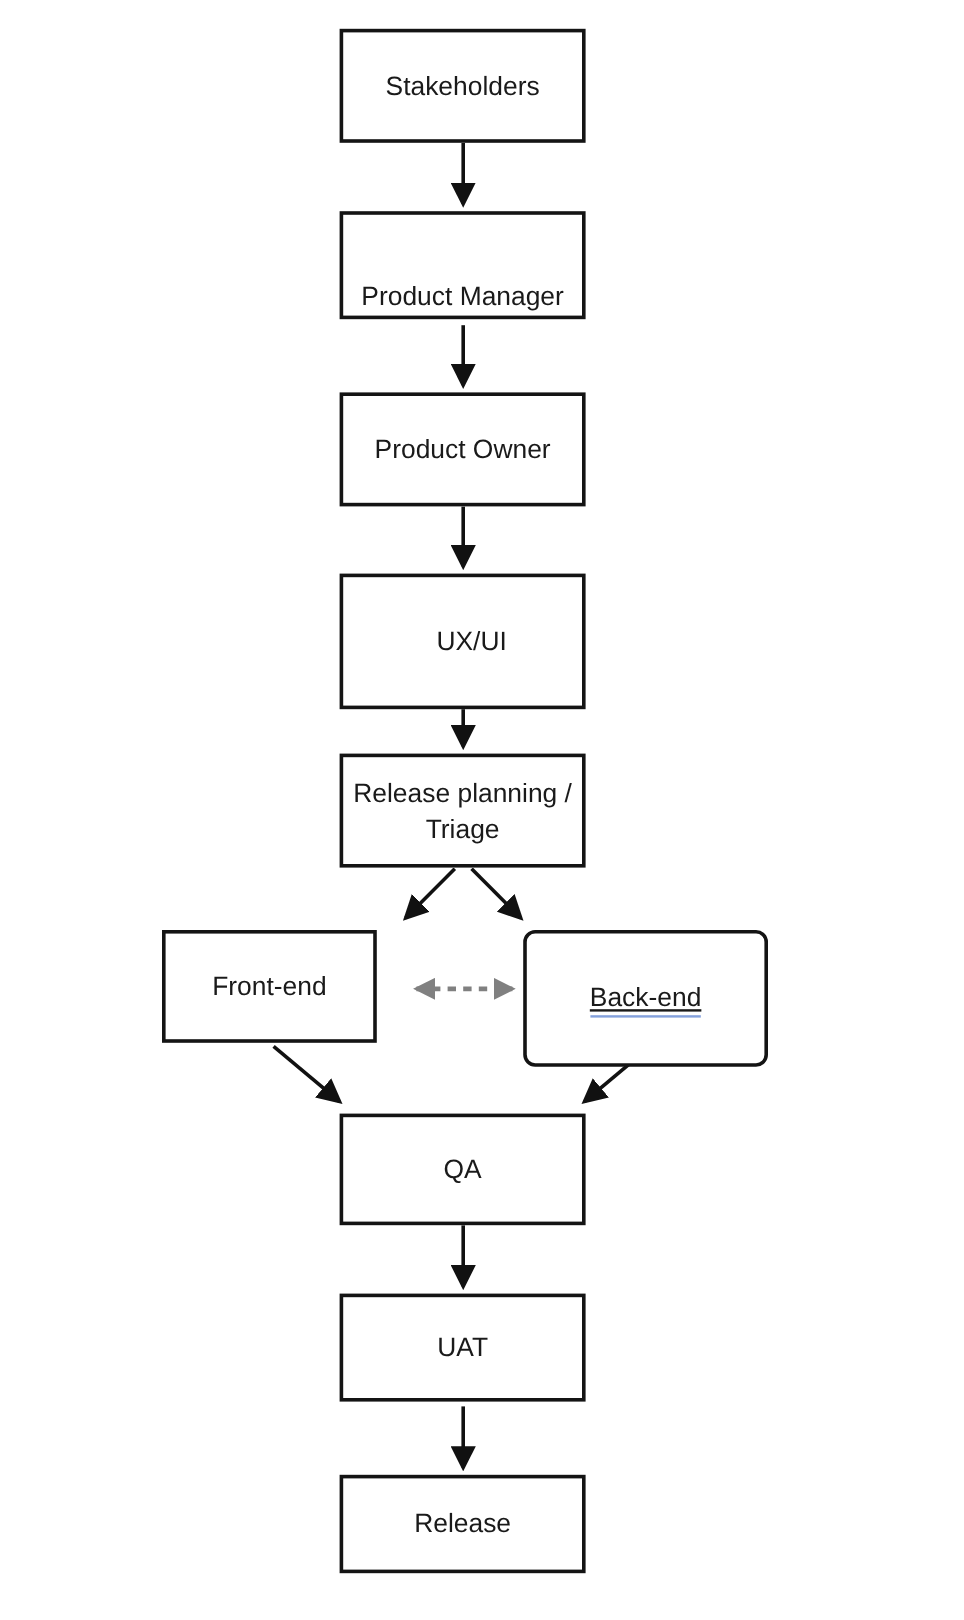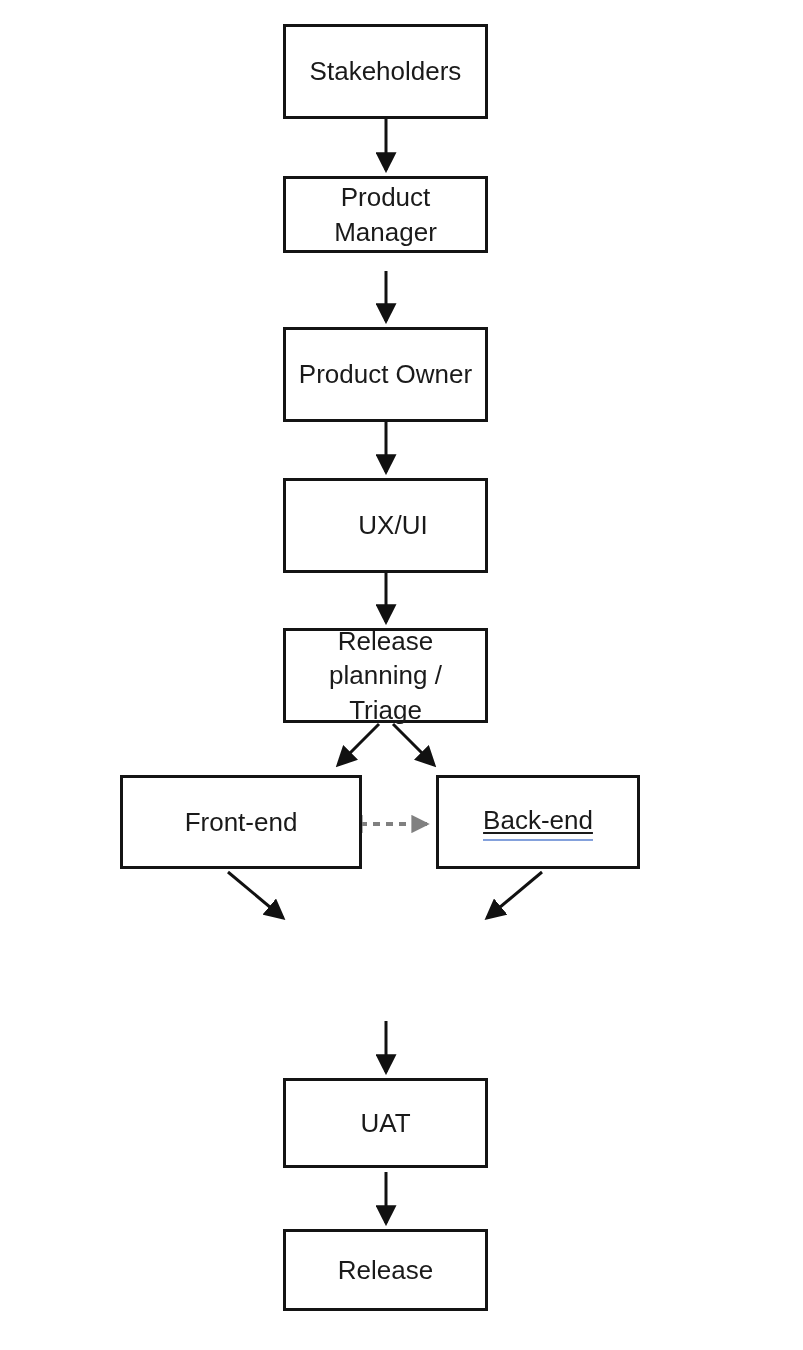--- a/index.html
+++ b/index.html
@@ -20,33 +20,33 @@
   .node {
     position: absolute;
     box-sizing: border-box;
     border: 3px solid #141414;
     background: #ffffff;
     display: flex;
     align-items: center;
     justify-content: center;
     text-align: center;
     color: #1a1a1a;
-    font-size: 26px;
+    font-size: 22px;
     line-height: 1.32;
     z-index: 2;
     padding: 2px 6px;
   }
   
   .n-stakeholders    { left: 283px; top: 24px;   width: 205px; height: 95px; }
-  .n-product-manager { left: 283px; top: 176px;  width: 205px; height: 77px; }
+  .n-product-manager { left: 283px; top: 176px;  width: 205px; height: 90px; align-items: flex-end; }
   .n-product-owner   { left: 283px; top: 327px;  width: 205px; height: 95px; }
-  .n-ux-ui           { left: 283px; top: 478px;  width: 205px; height: 95px; padding-left: 21px; }
+  .n-ux-ui           { left: 283px; top: 478px;  width: 205px; height: 113px; padding-left: 21px; }
   .n-sprint          { left: 283px; top: 628px;  width: 205px; height: 95px; }
-  .n-front-end       { left: 120px; top: 775px;  width: 242px; height: 94px; text-align: center; }
-  .n-back-end        { left: 436px; top: 775px;  width: 204px; height: 94px; }
+  .n-front-end       { left: 135px; top: 775px;  width: 179px; height: 94px; text-align: center; }
+  .n-back-end        { left: 436px; top: 775px;  width: 204px; height: 114px; border-radius: 10px; }
   .n-qa              { left: 283px; top: 928px;  width: 205px; height: 93px; }
   .n-uat             { left: 283px; top: 1078px; width: 205px; height: 90px; }
   .n-release         { left: 283px; top: 1229px; width: 205px; height: 82px; }
 
   .link {
     text-decoration: underline;
     text-decoration-thickness: 1.5px;
     text-underline-offset: 3px;
     border-bottom: 2px solid #84a1dc;
     padding-bottom: 1px;
@@ -106,20 +106,23 @@
   </div>
 
   <div class="node n-front-end">
     <span>Front-end</span>
   </div>
 
   <div class="node n-back-end">
     <span class="link">Back-end</span>
   </div>
 
+  <div class="node n-qa">
+    <span>QA</span>
+  </div>
 
   <div class="node n-uat">
     <span>UAT</span>
   </div>
 
   <div class="node n-release">
     <span>Release</span>
   </div>
 
 </div>

